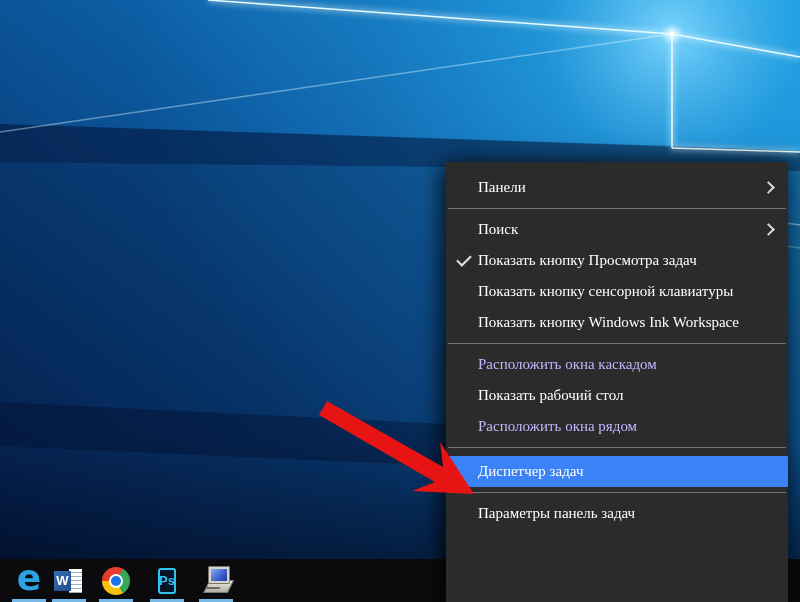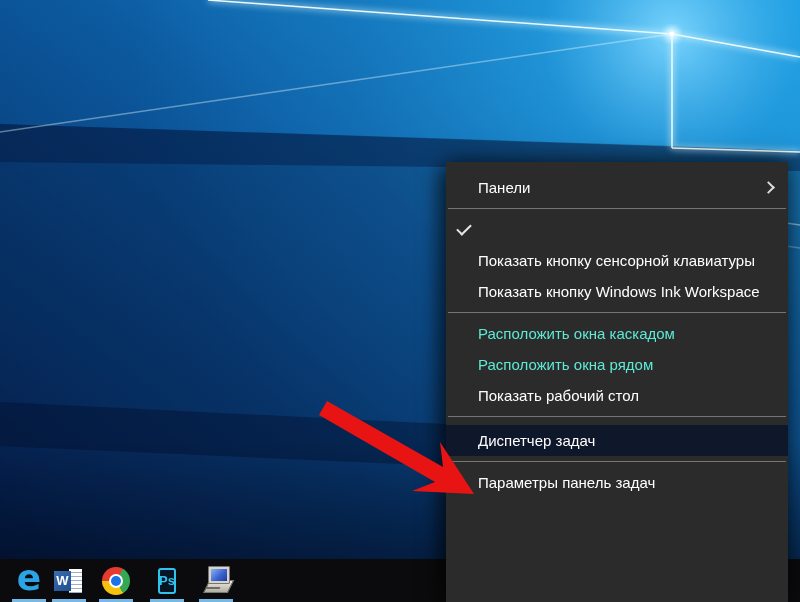--- a/index.html
+++ b/index.html
@@ -39,25 +39,25 @@
            background:linear-gradient(#ece9e1,#b4b0a4);transform:skewX(-26deg);transform-origin:bottom;}
   .pc-slot{position:absolute;left:6px;bottom:7px;width:14px;height:2px;background:#6e6c64;transform:skewX(-26deg);}
   .pc-mon{position:absolute;right:2px;top:0;width:20px;height:16px;border:1px solid #76746c;
           background:#d8d4cb;border-radius:1px;}
   .pc-scr{position:absolute;left:2px;top:2px;right:2px;bottom:2px;
           background:linear-gradient(135deg,#8ab4f2 0%,#3d63d0 55%,#1d3ba0 100%);}
 
   
   .context-menu{position:absolute;left:446px;top:162px;width:342px;height:440px;box-sizing:border-box;
                 background:#2b2b2b;padding-top:10px;z-index:20;
-                box-shadow:0 0 22px rgba(0,0,0,.65),-8px 8px 18px rgba(0,0,0,.4);}
+                box-shadow:0 0 22px rgba(0,0,0,.65),-8px 8px 18px rgba(0,0,0,.4);font-family:Liberation Serif, serif;}
   .menu-item{position:relative;height:31px;line-height:31px;padding-left:32px;
              font-size:15px;color:#ffffff;white-space:nowrap;}
-  .menu-item.disabled{color:#5eead4;}
-  .menu-item.highlighted{background:#0f172a;margin-top:8px;}
+  .menu-item.disabled{color:#c4b5fd;}
+  .menu-item.highlighted{background:#3b82f6;margin-top:8px;}
   .menu-sep{height:1px;background:#757575;margin:5px 2px;}
   .chevron{position:absolute;right:15px;top:11px;width:7px;height:7px;
            border-top:2px solid #dcdcdc;border-right:2px solid #dcdcdc;transform:rotate(45deg);}
   .checkmark{position:absolute;left:11px;top:10px;width:12px;height:6px;
              border-left:2px solid #e6e6e6;border-bottom:2px solid #e6e6e6;transform:rotate(-45deg);}
   .gear-wrap{position:absolute;left:9px;top:7px;}
 
   
   .arrow-overlay{position:absolute;inset:0;z-index:30;pointer-events:none;}
 </style>
@@ -163,46 +163,51 @@
 
 <div class="context-menu">
 
   <div class="menu-item">
     <span>Панели</span>
     <span class="chevron"></span>
   </div>
 
   <div class="menu-sep"></div>
 
+  <div class="menu-item">
+    <span>Поиск</span>
+    <span class="chevron"></span>
+  </div>
 
   <div class="menu-item">
     <span class="checkmark"></span>
+    <span>Показать кнопку Просмотра задач</span>
   </div>
 
   <div class="menu-item">
     <span>Показать кнопку сенсорной клавиатуры</span>
   </div>
 
   <div class="menu-item">
     <span>Показать кнопку Windows Ink Workspace</span>
   </div>
 
   <div class="menu-sep"></div>
 
   <div class="menu-item disabled">
     <span>Расположить окна каскадом</span>
   </div>
 
 
+  <div class="menu-item">
+    <span>Показать рабочий стол</span>
+  </div>
+
   <div class="menu-item disabled">
     <span>Расположить окна рядом</span>
-  </div>
-
-  <div class="menu-item">
-    <span>Показать рабочий стол</span>
   </div>
 
   <div class="menu-sep"></div>
 
   <div class="menu-item highlighted">
     <span>Диспетчер задач</span>
   </div>
 
   <div class="menu-sep"></div>
 

